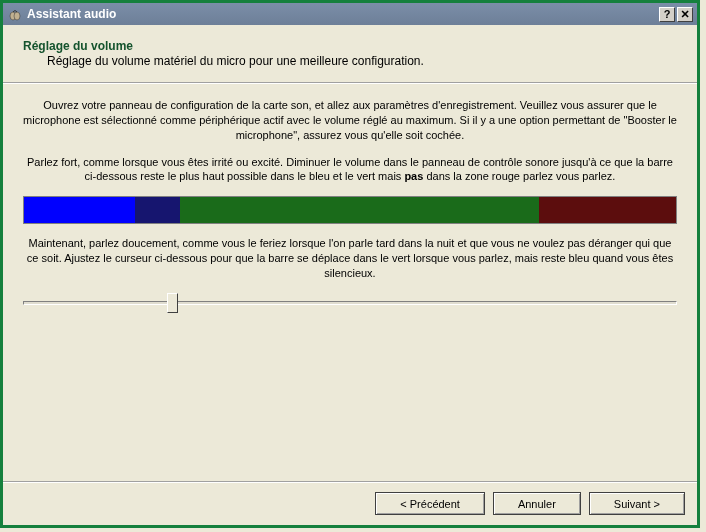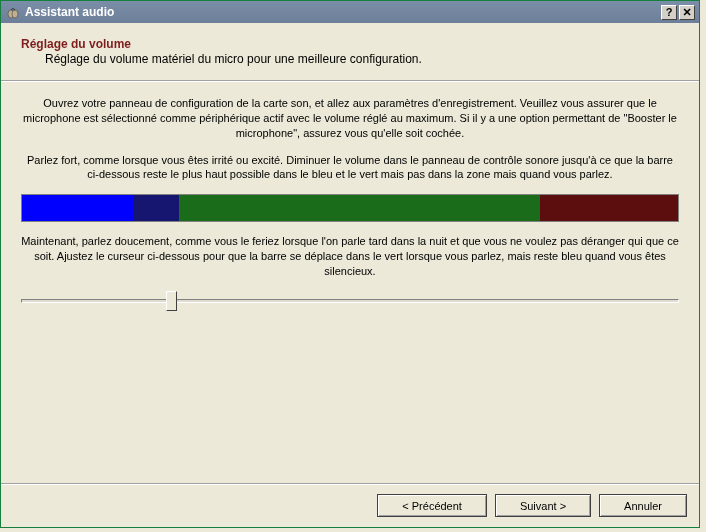--- a/index.html
+++ b/index.html
@@ -7,21 +7,21 @@
       font-family: Tahoma, Arial, sans-serif;
       font-size: 11px;
       background: #ece9d8;
       width: 706px;
       height: 532px;
       overflow: hidden;
     }
     .window {
       width: 700px;
       height: 528px;
-      border: 1px solid #15803d;
+      border: 3px solid #15803d;
       background: #ece9d8;
       display: flex;
       flex-direction: column;
     }
     .titlebar {
       height: 22px;
       background: linear-gradient(to bottom, #7b8ea8, #6d7f98);
       display: flex;
       align-items: center;
       padding: 0 4px;
@@ -61,42 +61,42 @@
       display: flex;
       flex-direction: column;
       background: #ece9d8;
     }
     .header-area {
       padding: 14px 20px 8px 20px;
     }
     .header-area .page-title {
       font-weight: bold;
       font-size: 12px;
-      color: #7f1d1d;
+      color: #14532d;
     }
     .header-area .page-subtitle {
       font-size: 12px;
       color: #000;
       padding-left: 24px;
       margin-top: 1px;
     }
     .sep {
       height: 2px;
       border-top: 1px solid #a0a0a0;
       border-bottom: 1px solid #ffffff;
       margin: 6px 0 10px 0;
     }
     .main-area {
       padding: 4px 20px 10px 20px;
       flex: 1;
       color: #000;
       line-height: 1.35;
     }
     .para { margin-bottom: 12px; text-align: center; }
-    .bold-inline { font-weight: normal; }
+    .bold-inline { font-weight: bold; }
     .volume-bar {
       height: 28px;
       border: 1px solid #808080;
       display: flex;
       margin-bottom: 12px;
     }
     .seg-blue { background: #0000ff; width: 17%; }
     .seg-darkblue { background: #16156f; width: 7%; }
     .seg-green { background: #1a6b1a; width: 55%; }
     .seg-red { background: #5c0d0d; width: 21%; }
@@ -171,37 +171,37 @@
     <div class="header-area">
       <div class="page-title">Réglage du volume</div>
       <div class="page-subtitle">Réglage du volume matériel du micro pour une meilleure configuration.</div>
     </div>
     <div class="sep"></div>
 
     <div class="main-area">
       <div class="para">Ouvrez votre panneau de configuration de la carte son, et allez aux paramètres d'enregistrement. Veuillez vous assurer que le microphone est sélectionné comme périphérique actif avec le volume réglé au maximum. Si il y a une option permettant de "Booster le microphone", assurez vous qu'elle soit cochée.</div>
 
       <div class="para">
-        <span>Parlez fort, comme lorsque vous êtes irrité ou excité. Diminuer le volume dans le panneau de contrôle sonore jusqu'à ce que la barre ci-dessous reste le plus haut possible dans le bleu et le vert mais </span><span class="bold-inline">pas</span><span> dans la zone mais quand vous parlez.</span>
+        <span>Parlez fort, comme lorsque vous êtes irrité ou excité. Diminuer le volume dans le panneau de contrôle sonore jusqu'à ce que la barre ci-dessous reste le plus haut possible dans le bleu et le vert mais </span><span class="bold-inline">pas</span><span> dans la zone rouge parlez vous parlez.</span>
       </div>
 
       <div class="volume-bar">
         <div class="seg-blue"></div>
         <div class="seg-darkblue"></div>
         <div class="seg-green"></div>
         <div class="seg-red"></div>
       </div>
 
       <div class="para">Maintenant, parlez doucement, comme vous le feriez lorsque l'on parle tard dans la nuit et que vous ne voulez pas déranger qui que ce soit. Ajustez le curseur ci-dessous pour que la barre se déplace dans le vert lorsque vous parlez, mais reste bleu quand vous êtes silencieux.</div>
 
       <div class="slider-wrap">
         <div class="slider-track"></div>
         <div class="slider-thumb"></div>
       </div>
     </div>
 
     <div class="footer">
       <button class="btn">&lt; Précédent</button>
+      <button class="btn">Annuler</button>
       <button class="btn">Suivant &gt;</button>
-      <button class="btn">Annuler</button>
     </div>
   </div>
 </div>
 
 </body></html>

